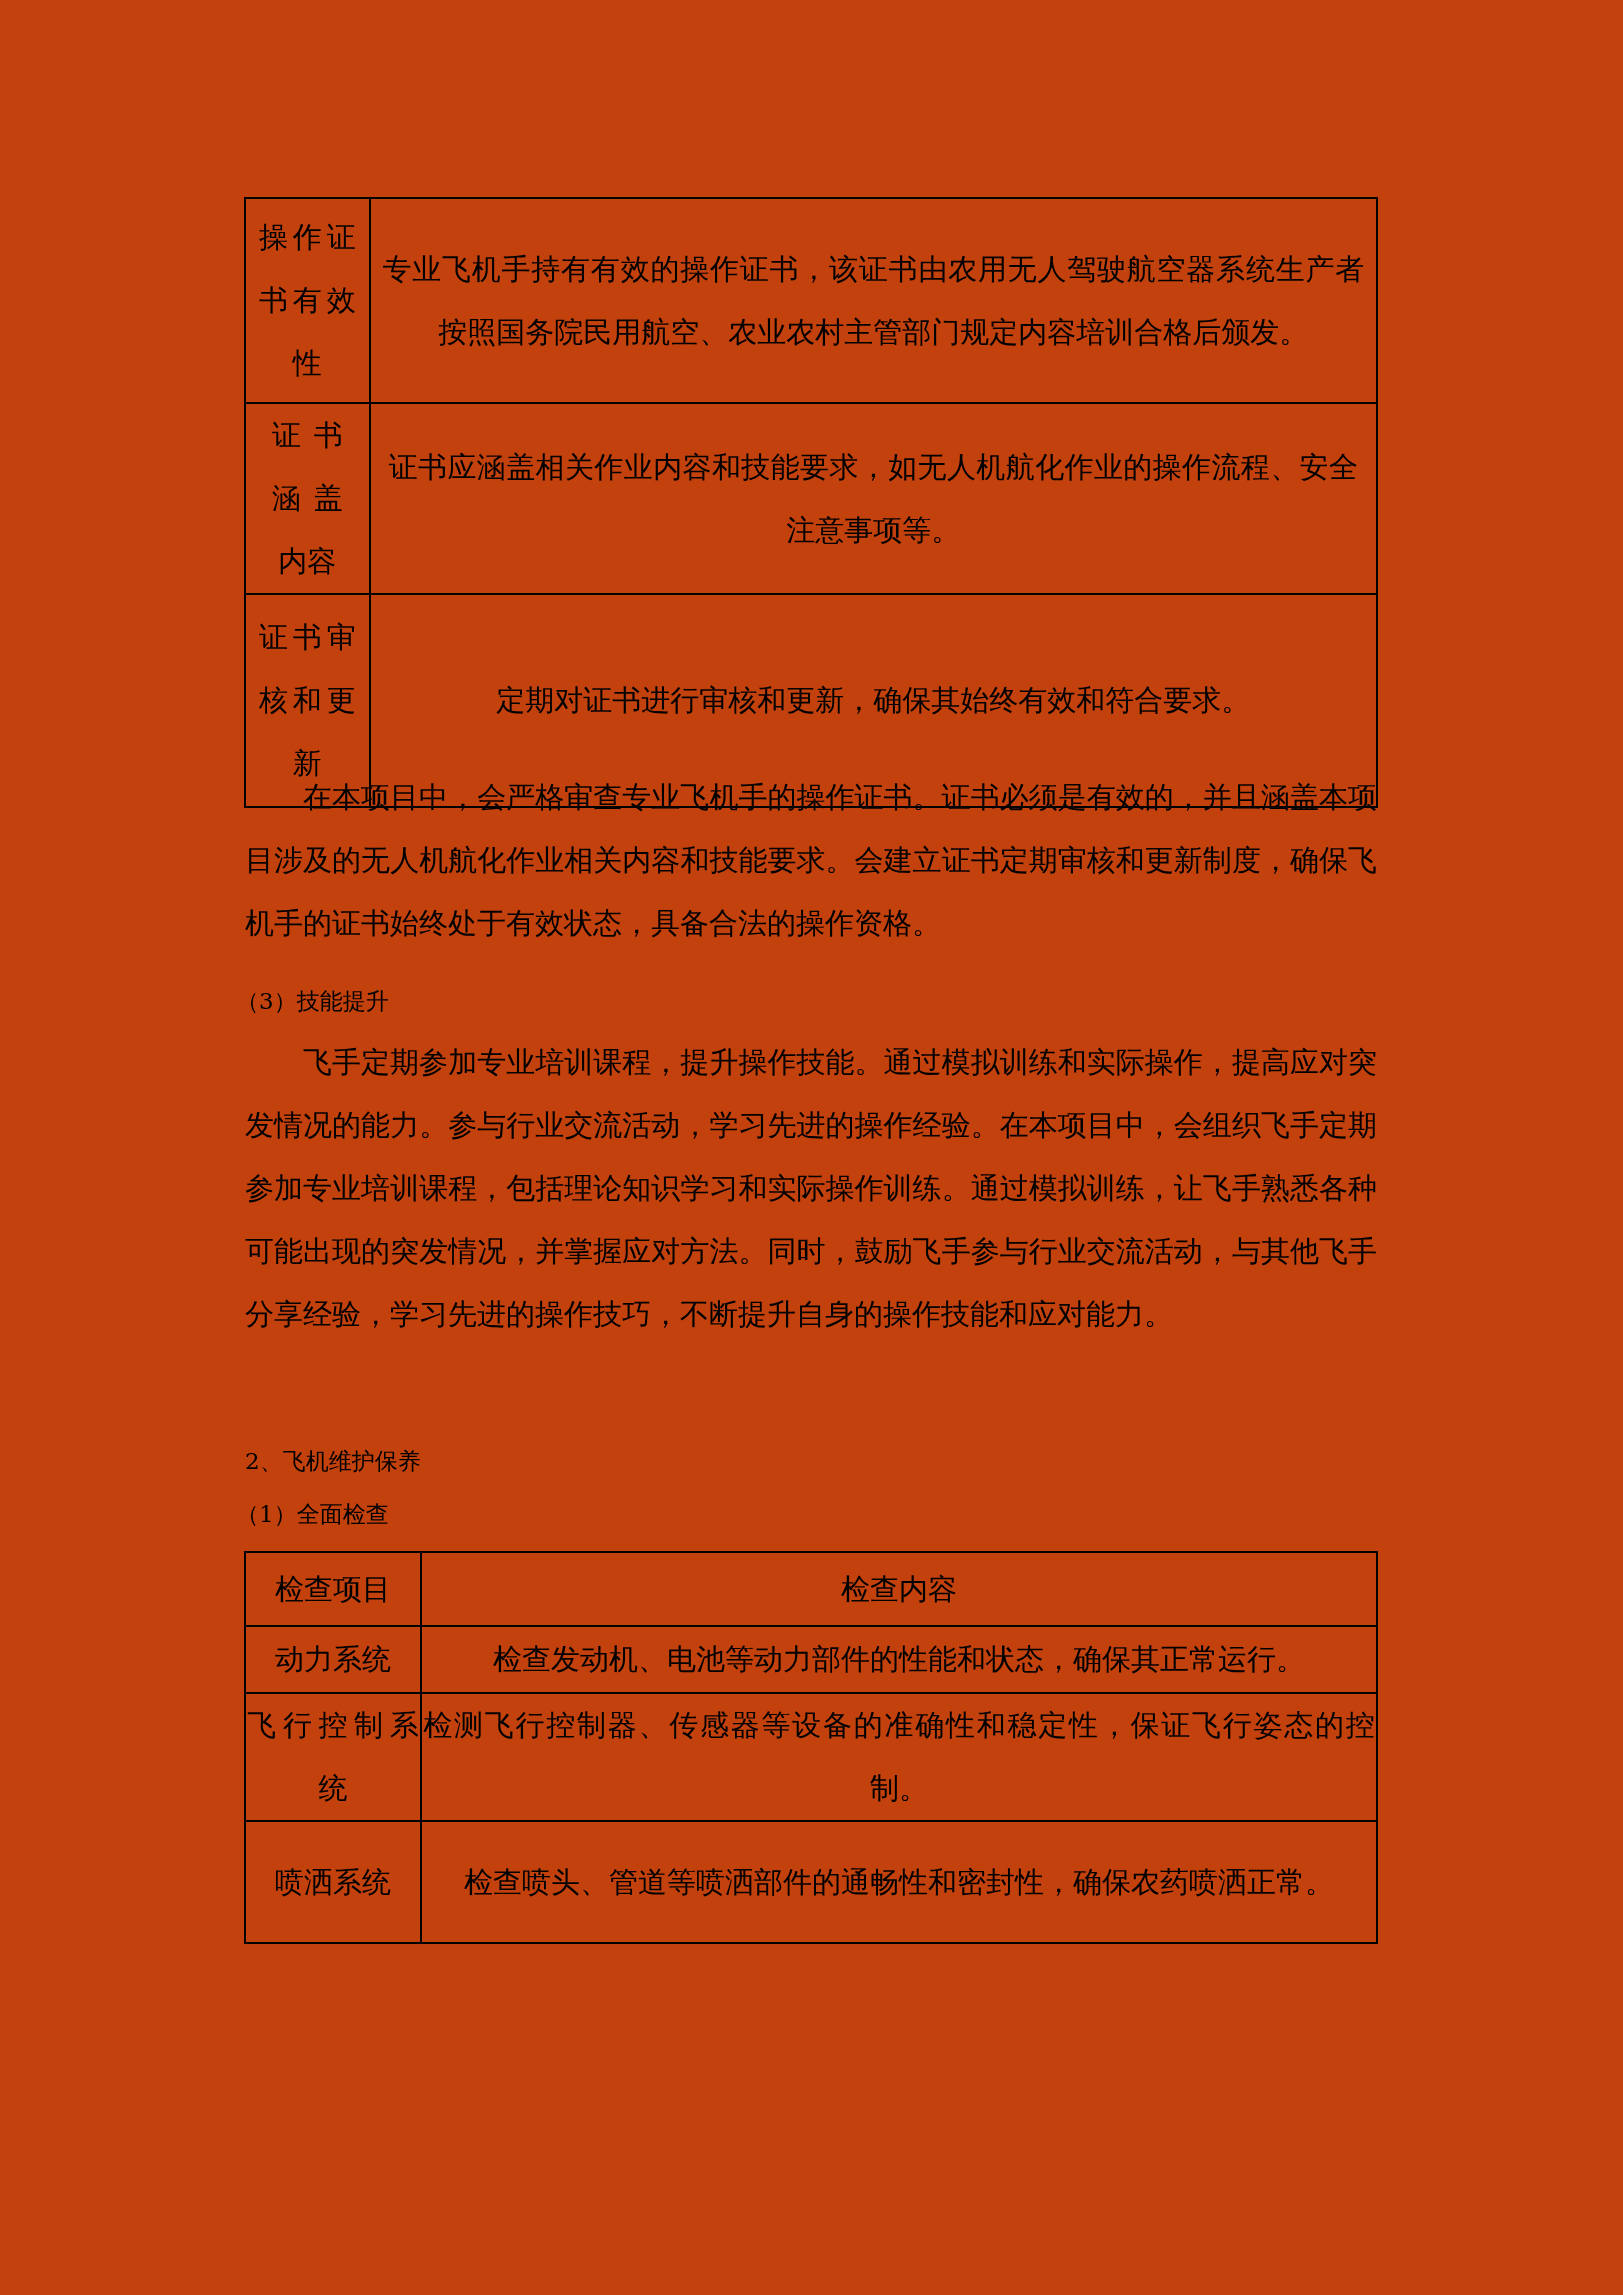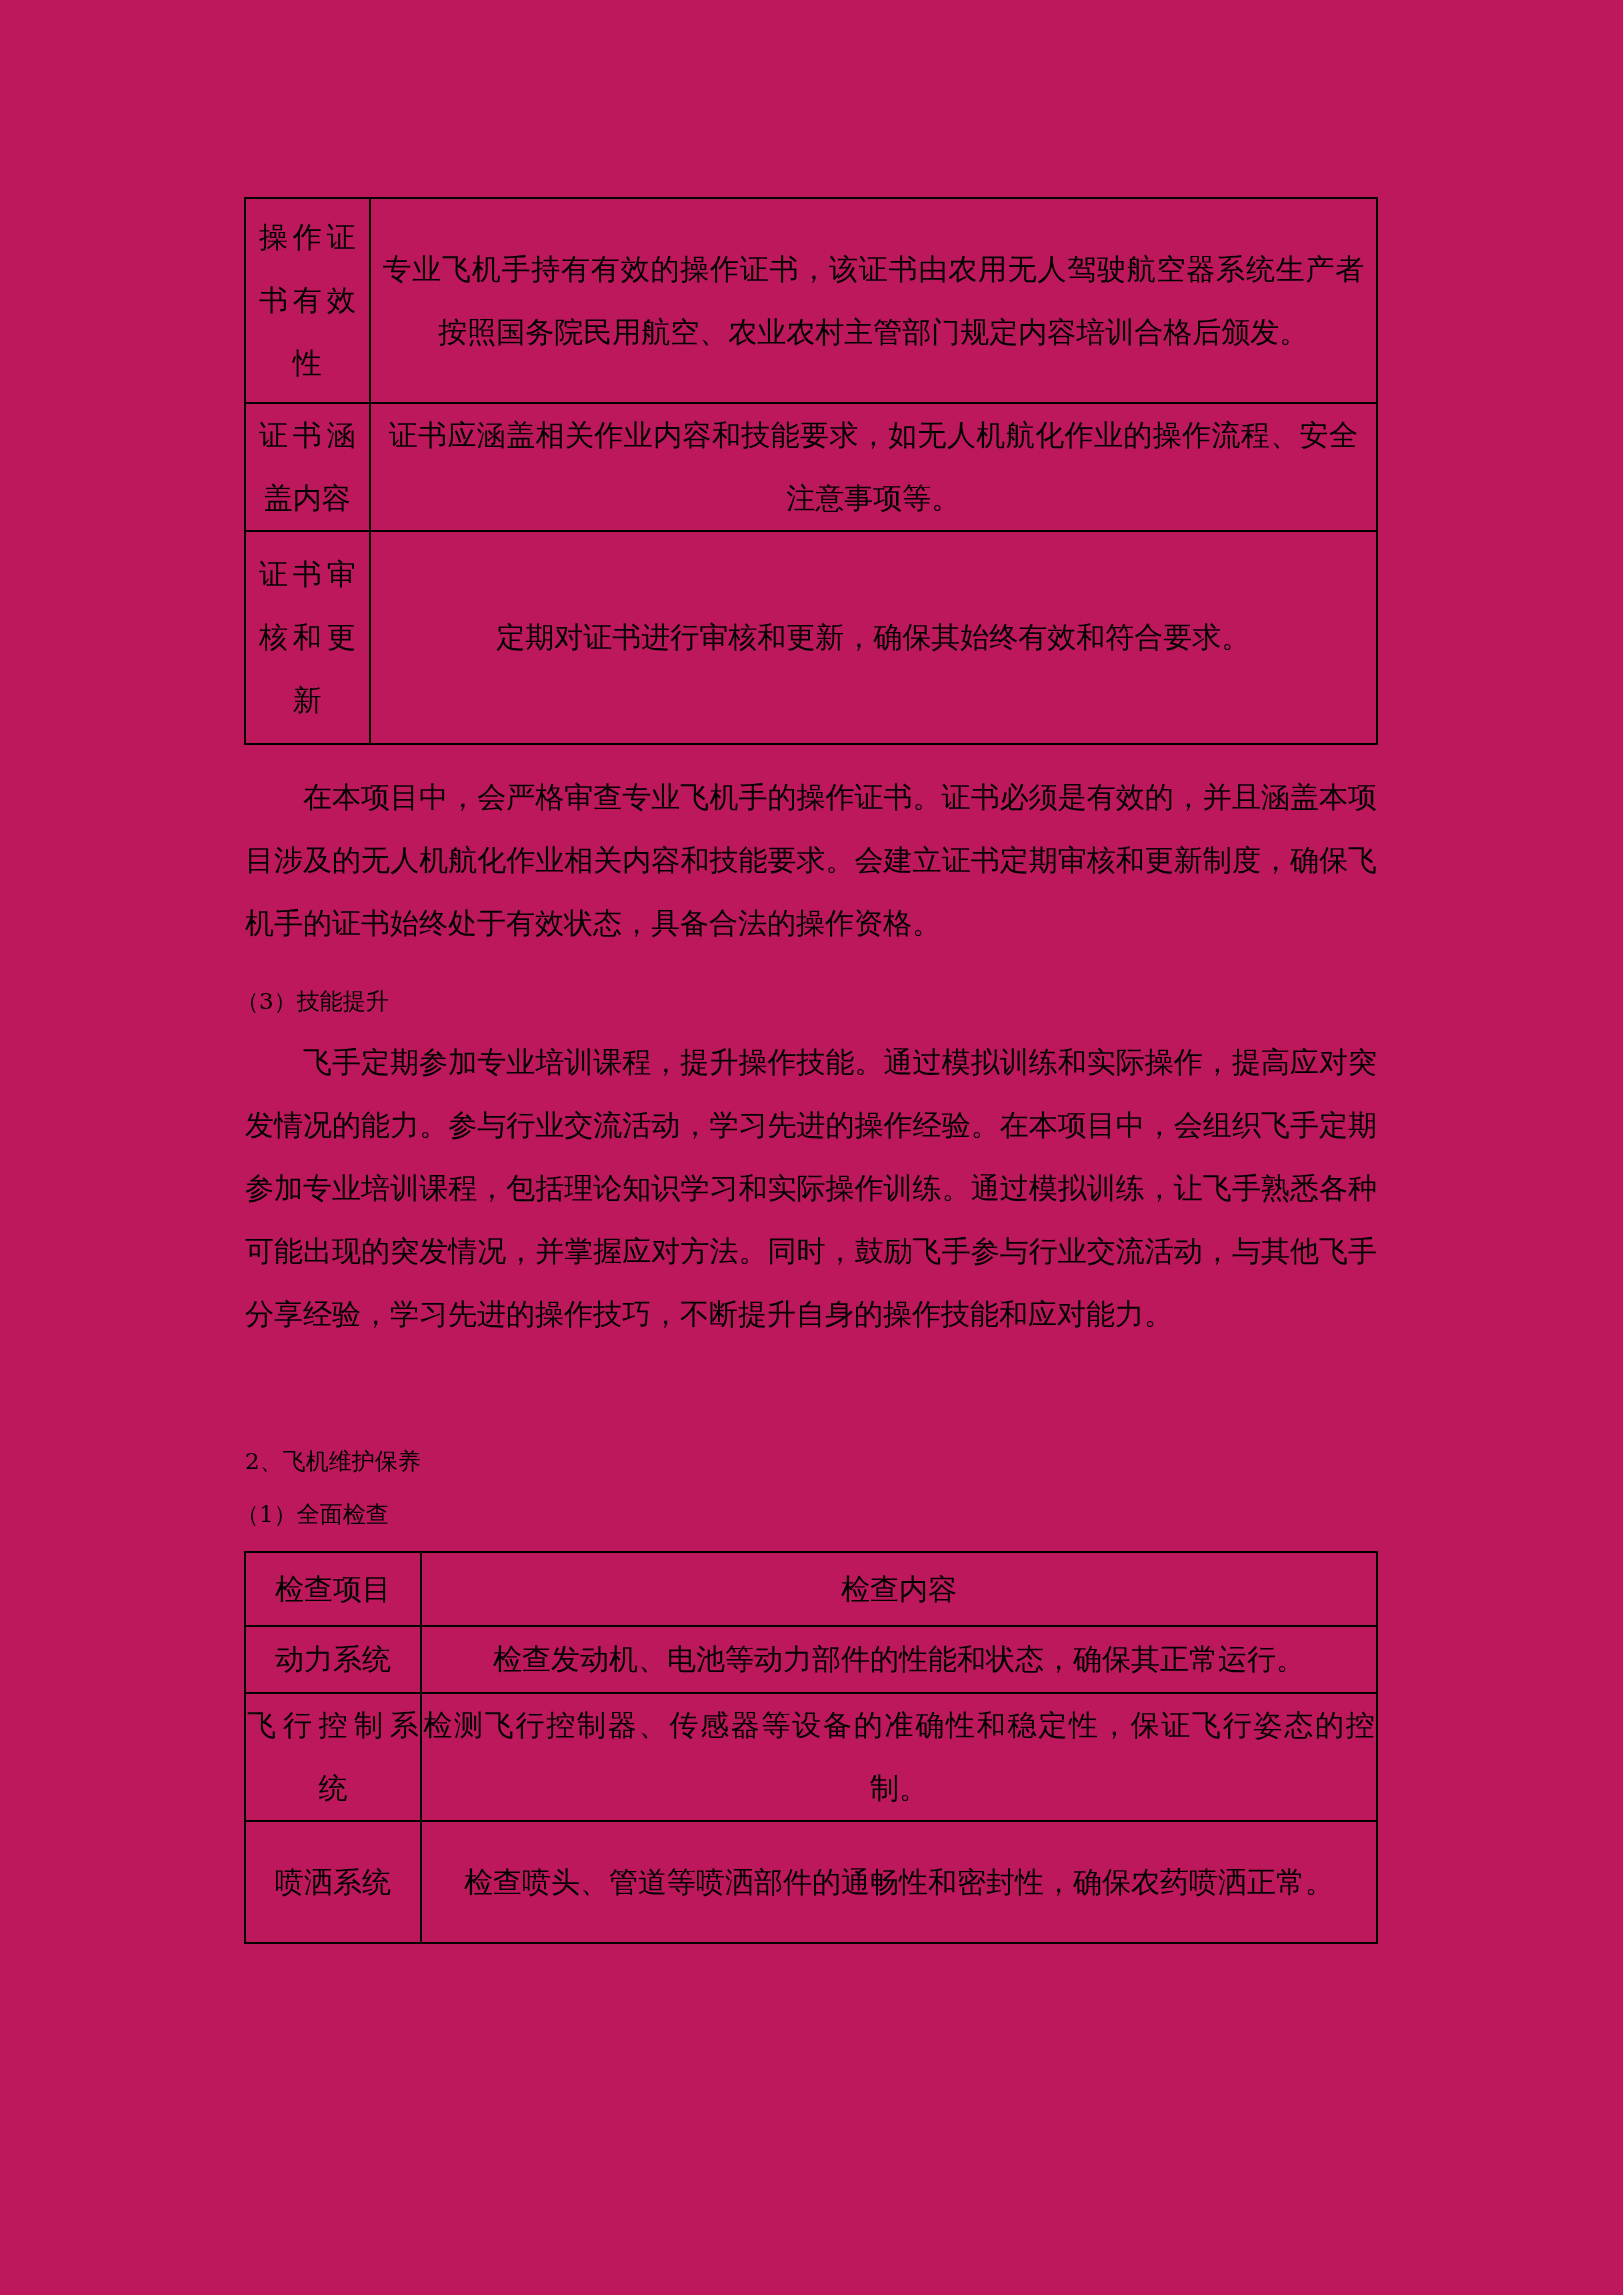--- a/index.html
+++ b/index.html
@@ -1,18 +1,18 @@
 <!DOCTYPE html>
 <html style="font-size:10.5px"><head>
 <meta charset="utf-8">
 <style>
   html, body { margin: 0; padding: 0; background: #ffffff; }
   body { width: 1623px; height: 2295px; position: relative; overflow: hidden;
          font-family: "DejaVu Serif", "Liberation Serif", serif; color: #000; }
-  .page { position: absolute; left: 0; top: 0; width: 1623px; height: 2295px; background: #be185d; }
+  .page { position: absolute; left: 0; top: 0; width: 1623px; height: 2295px; background: #c2410c; }
   table { position: absolute; border-collapse: collapse; table-layout: fixed; }
   td { border: 2px solid #000; font-size: 29px; line-height: 63px; padding: 0 3.9px;
        text-align: center; vertical-align: middle; word-break: break-all; }
   #t1 { left: 244px; top: 197px; width: 1134px; }
   #t2 { left: 244px; top: 1551px; width: 1134px; }
   .c1a { width: 124px; }
   .c1b { width: 1002px; }
   .c2a { width: 175px; }
   .c2b { width: 951px; }
   .justify { text-align: justify; text-align-last: center; }
@@ -30,21 +30,21 @@
     <colgroup>
         <col class="c1a">
         <col class="c1b">
       </colgroup>
     <tbody>
         <tr style="height:205px;">
       <td class="justify" style="padding:0 13px;">操作证书有效性</td>
       <td class="justify" style="padding:0 11.8px;">专业飞机手持有有效的操作证书，该证书由农用无人驾驶航空器系统生产者按照国务院民用航空、农业农村主管部门规定内容培训合格后颁发。</td>
     </tr>
     <tr style="height:126px;">
-      <td class="justify" style="padding:0 13px;">证书涵盖内容</td>
+      <td class="justify" style="padding:0 26px;">证书涵盖内容</td>
       <td class="justify" style="padding:0 18px;">证书应涵盖相关作业内容和技能要求，如无人机航化作业的操作流程、安全注意事项等。</td>
     </tr>
     <tr style="height:182px;">
       <td class="justify" style="padding:11px 13px;">证书审核和更新</td>
       <td>定期对证书进行审核和更新，确保其始终有效和符合要求。</td>
     </tr>
   </tbody>
     </table>
 
   <p class="para" style="top:766px;">在本项目中，会严格审查专业飞机手的操作证书。证书必须是有效的，并且涵盖本项目涉及的无人机航化作业相关内容和技能要求。会建立证书定期审核和更新制度，确保飞机手的证书始终处于有效状态，具备合法的操作资格。</p>

